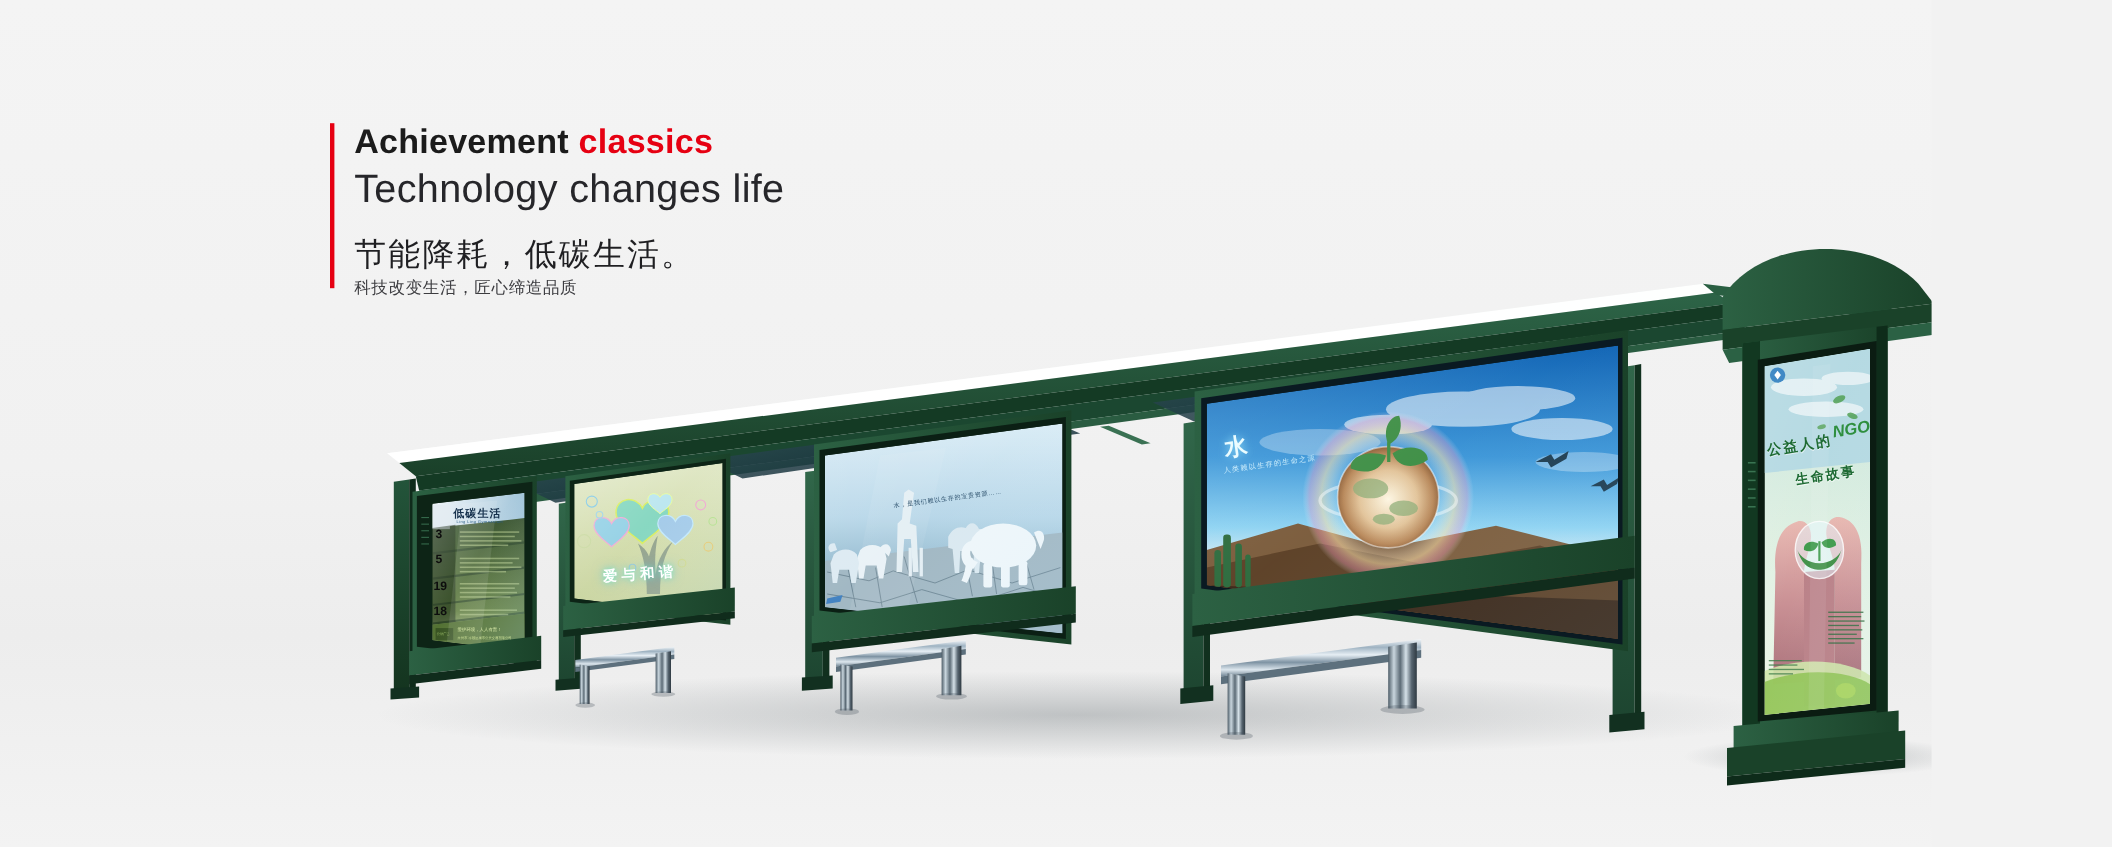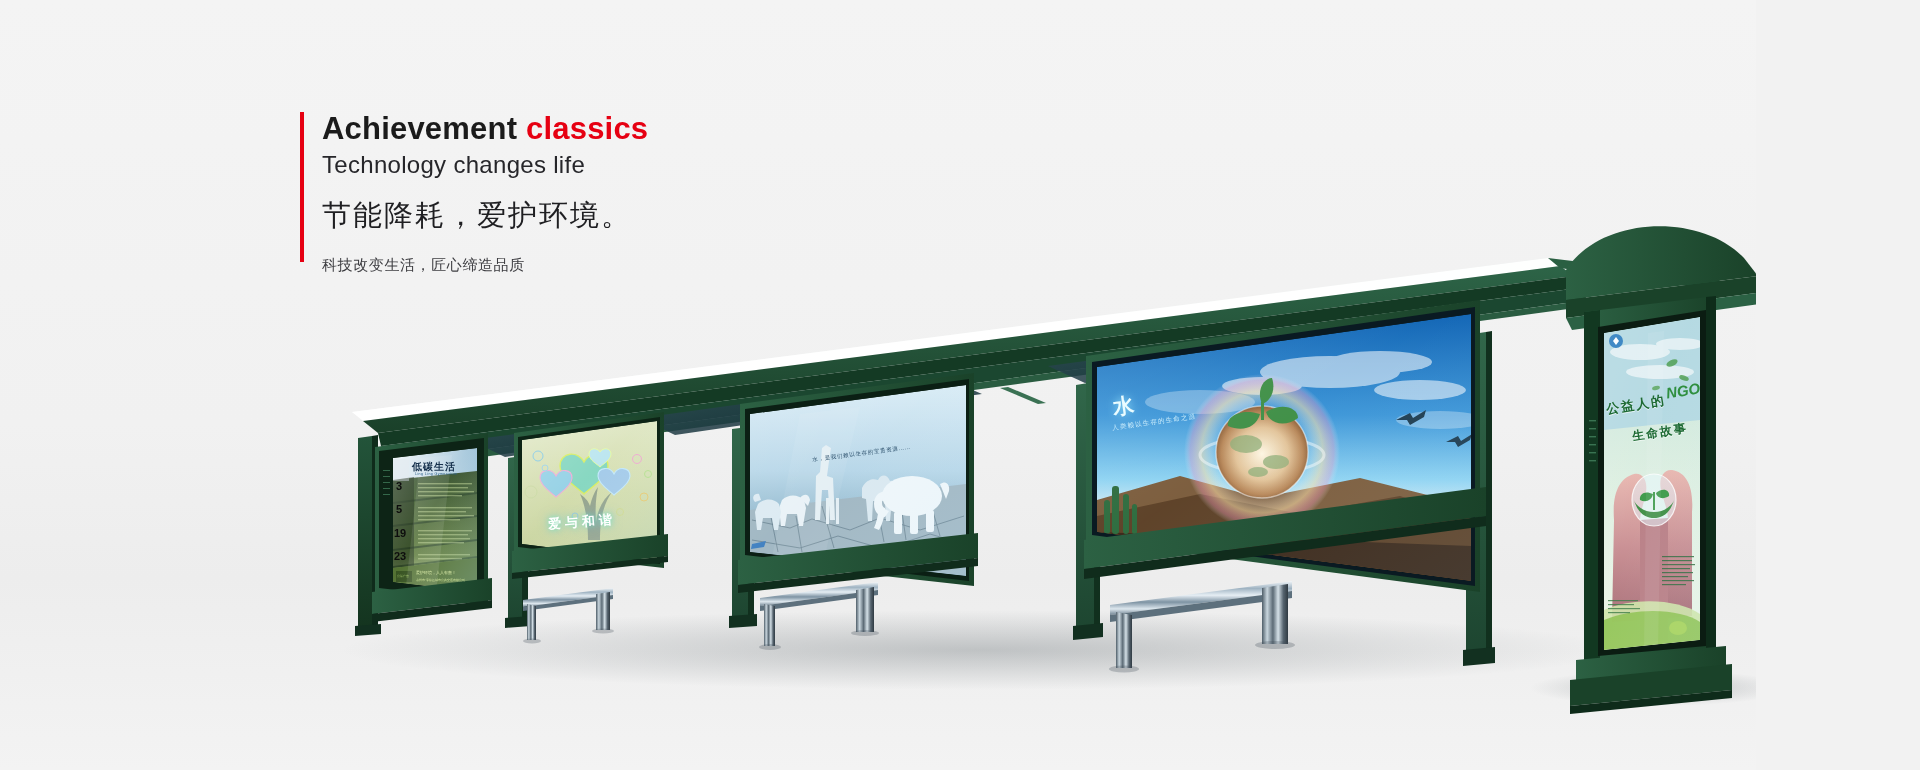--- a/index.html
+++ b/index.html
@@ -10,23 +10,23 @@
   }
   #stage{position:relative;width:1756px;height:770px;
     background:linear-gradient(180deg,#f4f4f4 0%,#f1f1f1 55%,#ededed 75%,#f3f3f3 100%);
     overflow:hidden;}
 
   
   #headline{position:absolute;left:300px;top:112px;padding-left:22px;}
   #headline .rule{position:absolute;left:0;top:0;width:4px;height:150px;background:#e60012;}
   .h1{font-size:31px;font-weight:bold;color:#1b1b1b;letter-spacing:.2px;line-height:1.12;white-space:nowrap;}
   .h1 .accent{color:#e60012;}
-  .h2{font-size:24px;font-weight:400;color:#26262a;letter-spacing:.3px;line-height:1.3;margin-top:2px;white-space:nowrap;}
+  .h2{font-size:36px;font-weight:400;color:#26262a;letter-spacing:.3px;line-height:1.3;margin-top:2px;white-space:nowrap;}
   .h3{font-size:29px;font-weight:400;color:#1f1f22;letter-spacing:2px;margin-top:16px;white-space:nowrap;}
-  .h4{font-size:15px;font-weight:400;color:#3c3c40;letter-spacing:.6px;margin-top:20px;white-space:nowrap;}
+  .h4{font-size:15px;font-weight:400;color:#3c3c40;letter-spacing:.6px;white-space:nowrap;}
 
   
   #shelter{position:absolute;left:0;top:0;width:1920px;height:770px;}
   #shelter svg{display:block;}
 
   .lbl{position:absolute;pointer-events:none;white-space:nowrap;}
 
   
   #sched-title{font-size:10px;font-weight:bold;color:#16314d;letter-spacing:1px;}
   #sched-sub{font-size:3.6px;color:#2a5e86;letter-spacing:.4px;}
@@ -55,21 +55,21 @@
 
 <div id="stage">
 
   <div id="headline">
     <div class="rule"></div>
     <div class="h1">
       <span>Achievement</span>
       <span class="accent">classics</span>
     </div>
     <div class="h2">Technology changes life</div>
-    <div class="h3">节能降耗，爱护环境。</div>
+    <div class="h3">节能降耗，低碳生活。</div>
     <div class="h4">科技改变生活，匠心缔造品质</div>
   </div>
 
   <div id="shelter">
   <svg width="1920" height="770" viewBox="0 0 1920 770" xmlns="http://www.w3.org/2000/svg">
     <defs>
       <linearGradient id="gFrameDark" x1="0" y1="0" x2="0" y2="1">
         <stop offset="0" stop-color="#23543a"></stop>
             <stop offset="1" stop-color="#14341f"></stop>
       </linearGradient>
@@ -551,21 +551,21 @@
     </g>
   </svg>
   </div>
 
   <div class="lbl" id="sched-title" style="left:412px;top:460px;">低碳生活</div>
   <div class="lbl" id="sched-sub" style="left:415px;top:472px;">Ling Ling Gymnasium</div>
 
   <div class="lbl route-no" style="left:396px;top:480px;">3</div>
   <div class="lbl route-no" style="left:396px;top:503px;">5</div>
   <div class="lbl route-no" style="left:394px;top:527px;">19</div>
-  <div class="lbl route-no" style="left:394px;top:550px;">23</div>
+  <div class="lbl route-no" style="left:394px;top:550px;">18</div>
 
   <div class="lbl sched-foot" style="left:416px;top:570px;">爱护环境，人人有责！</div>
   <div class="lbl sched-foot2" style="left:416px;top:578px;">永州市·零陵区城市公共交通有限公司</div>
   <div class="lbl sched-foot2" style="left:397px;top:574px;color:#9fc06a;">公益广告</div>
 
   <div class="lbl" id="p2-text" style="left:548px;top:513px;transform:rotate(-4.2deg);">爱与和谐</div>
 
   <div class="lbl" id="p3-text" style="left:812px;top:450px;transform:rotate(-7.4deg);">水，是我们赖以生存的宝贵资源……</div>
 
   <div class="lbl" id="p4-big" style="left:1113px;top:392px;transform:rotate(-8deg);">水</div>

